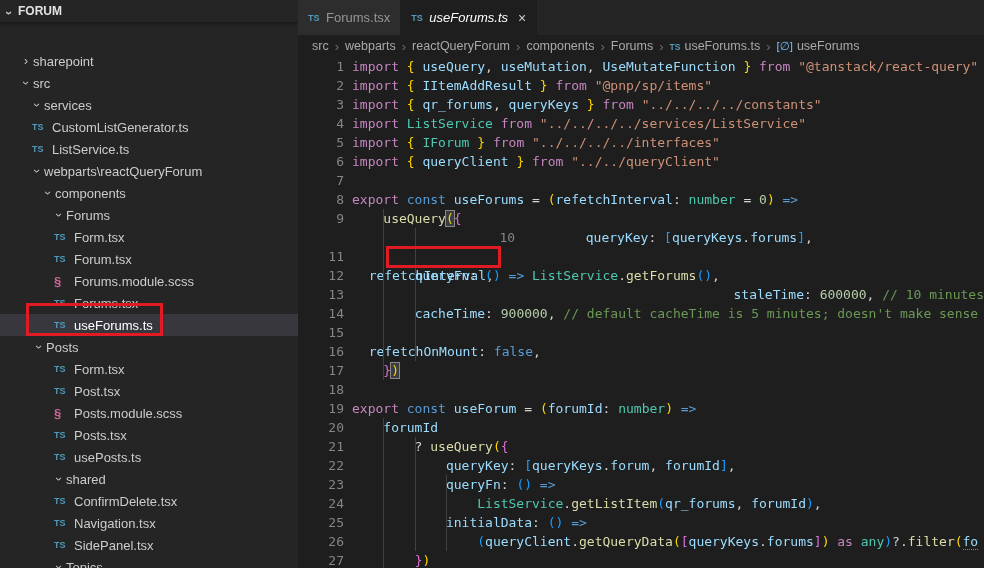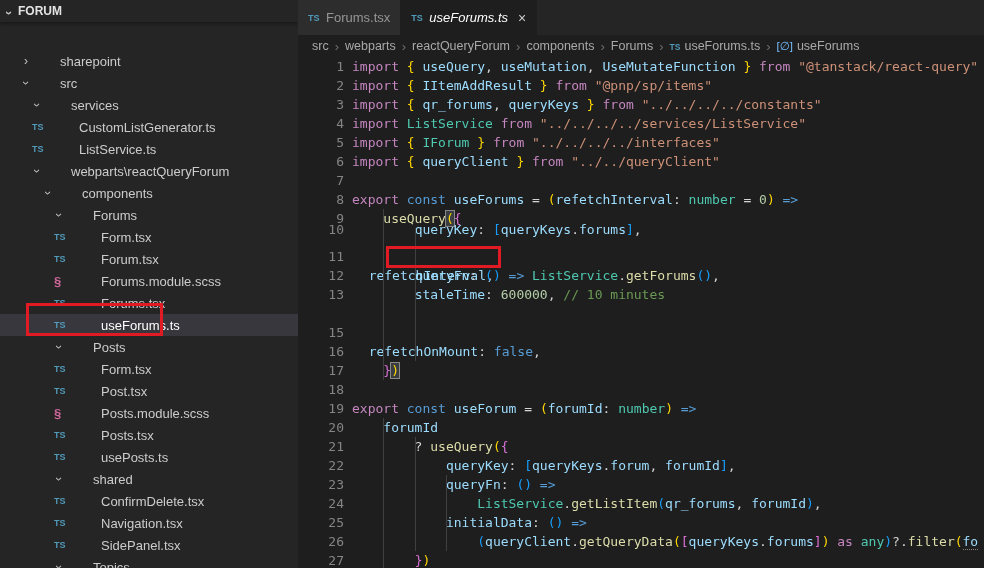--- a/index.html
+++ b/index.html
@@ -16,21 +16,21 @@
   #more-actions { color:#c5c5c5; font-size:15px; font-weight:bold; padding-right:16px; cursor:pointer; letter-spacing:1px;}
   #tree { position:absolute; left:0; top:35px; width:100%; height:533px; overflow:hidden; }
   .row { position:absolute; left:0; width:100%; height:22px; display:flex; align-items:center;
          font-size:13px; color:#cccccc; white-space:nowrap; cursor:pointer; }
   .row.selected { background:#37373d; color:#ffffff; }
   .tw { display:inline-block; width:14px; font-size:12px; color:#c5c5c5; text-align:center; flex:none;}
   .chev-open { display:inline-block; transform:rotate(90deg); }
   .fi { display:inline-block; width:20px; flex:none; font-weight:bold; font-size:9px; text-align:left; }
   .fi.ts { color:#519aba; }
   .fi.scss { color:#cd6799; font-size:13px; font-weight:bold; }
-  .rl { font-size:13px;margin-left:27px; }
+  .rl { font-size:13px; }
   #section-header { position:absolute; left:0; top:0; width:100%; height:22px; background:#252526;
                     display:flex; align-items:center; font-weight:bold; color:#e2e2e2; font-size:12px;
                     box-shadow:0 2px 3px rgba(0,0,0,.35); cursor:pointer; }
   #section-header .tw { padding-left:4px; width:18px; }
 
   
   #editor { position:absolute; left:298px; top:0; width:686px; height:568px; background:#1e1e1e; }
   #tabbar { position:absolute; left:0; top:0; width:100%; height:35px; background:#252526;
             display:flex; align-items:stretch; }
   .tab { display:flex; align-items:center; padding:0 10px; font-size:13px; cursor:pointer;
@@ -122,21 +122,21 @@
           <span class="rl">Forums.module.scss</span>
         </div>
         <div class="row" style="top: 257px; padding-left: 54px;">
           <span class="fi ts">TS</span>
           <span class="rl">Forums.tsx</span>
         </div>
         <div class="row selected" style="top: 279px; padding-left: 54px;">
           <span class="fi ts">TS</span>
           <span class="rl">useForums.ts</span>
         </div>
-        <div class="row" style="top: 301px; padding-left: 52px;">
+        <div class="row" style="top: 301px; padding-left: 32px;">
           <span class="tw chev-open">›</span>
           <span class="rl">Posts</span>
         </div>
         <div class="row" style="top: 323px; padding-left: 54px;">
           <span class="fi ts">TS</span>
           <span class="rl">Form.tsx</span>
         </div>
         <div class="row" style="top: 345px; padding-left: 54px;">
           <span class="fi ts">TS</span>
           <span class="rl">Post.tsx</span>
@@ -211,24 +211,25 @@
     <div id="code">
         <div class="cl" style="top: 0px;"><span class="ln">1</span><span class="lc"><span class="tk-kw">import</span><span class="tk-p"> </span><span class="tk-y">{</span><span class="tk-v"> useQuery</span><span class="tk-p">,</span><span class="tk-v"> useMutation</span><span class="tk-p">,</span><span class="tk-v"> UseMutateFunction</span><span class="tk-p"> </span><span class="tk-y">}</span><span class="tk-kw"> from</span><span class="tk-s"> "@tanstack/react-query"</span></span></div>
         <div class="cl" style="top: 19px;"><span class="ln">2</span><span class="lc"><span class="tk-kw">import</span><span class="tk-p"> </span><span class="tk-y">{</span><span class="tk-v"> IItemAddResult</span><span class="tk-p"> </span><span class="tk-y">}</span><span class="tk-kw"> from</span><span class="tk-s"> "@pnp/sp/items"</span></span></div>
         <div class="cl" style="top: 38px;"><span class="ln">3</span><span class="lc"><span class="tk-kw">import</span><span class="tk-p"> </span><span class="tk-y">{</span><span class="tk-v"> qr_forums</span><span class="tk-p">,</span><span class="tk-v"> queryKeys</span><span class="tk-p"> </span><span class="tk-y">}</span><span class="tk-kw"> from</span><span class="tk-s"> "../../../../constants"</span></span></div>
         <div class="cl" style="top: 57px;"><span class="ln">4</span><span class="lc"><span class="tk-kw">import</span><span class="tk-ty"> ListService</span><span class="tk-kw"> from</span><span class="tk-s"> "../../../../services/ListService"</span></span></div>
         <div class="cl" style="top: 76px;"><span class="ln">5</span><span class="lc"><span class="tk-kw">import</span><span class="tk-p"> </span><span class="tk-y">{</span><span class="tk-ty"> IForum</span><span class="tk-p"> </span><span class="tk-y">}</span><span class="tk-kw"> from</span><span class="tk-s"> "../../../../interfaces"</span></span></div>
         <div class="cl" style="top: 95px;"><span class="ln">6</span><span class="lc"><span class="tk-kw">import</span><span class="tk-p"> </span><span class="tk-y">{</span><span class="tk-v"> queryClient</span><span class="tk-p"> </span><span class="tk-y">}</span><span class="tk-kw"> from</span><span class="tk-s"> "../../queryClient"</span></span></div>
         <div class="cl" style="top: 114px;"><span class="ln">7</span><span class="lc"></span></div>
         <div class="cl" style="top: 133px;"><span class="ln">8</span><span class="lc"><span class="tk-kw">export</span><span class="tk-kb"> const</span><span class="tk-v"> useForums</span><span class="tk-p"> = </span><span class="tk-y">(</span><span class="tk-v">refetchInterval</span><span class="tk-p">:</span><span class="tk-ty"> number</span><span class="tk-p"> = </span><span class="tk-n">0</span><span class="tk-y">)</span><span class="tk-kb"> =&gt;</span></span></div>
         <div class="cl" style="top: 152px;"><span class="ln">9</span><span class="lc"><span class="tk-p">    </span><span class="tk-f">useQuery</span><span class="tk-y tk-m">(</span><span class="tk-pu">{</span></span></div>
-        <div class="cl" style="top: 163px;"><span class="ln">10</span><span class="lc"><span class="tk-p">        </span><span class="tk-v">queryKey</span><span class="tk-p">: </span><span class="tk-bl">[</span><span class="tk-v">queryKeys</span><span class="tk-p">.</span><span class="tk-v">forums</span><span class="tk-bl">]</span><span class="tk-p">,</span></span></div>
+        <div class="cl" style="top: 171px; justify-content: center;"><span class="ln">10</span><span class="lc"><span class="tk-p">        </span><span class="tk-v">queryKey</span><span class="tk-p">: </span><span class="tk-bl">[</span><span class="tk-v">queryKeys</span><span class="tk-p">.</span><span class="tk-v">forums</span><span class="tk-bl">]</span><span class="tk-p">,</span></span></div>
         <div class="cl" style="top: 190px; flex-direction: column;"><span class="ln">11</span><span class="lc"><span class="tk-p">        </span><span class="tk-v">refetchInterval</span><span class="tk-p">,</span></span></div>
         <div class="cl" style="top: 209px;"><span class="ln">12</span><span class="lc"><span class="tk-p">        </span><span class="tk-v">queryFn</span><span class="tk-p">: </span><span class="tk-bl">()</span><span class="tk-kb"> =&gt;</span><span class="tk-ty"> ListService</span><span class="tk-p">.</span><span class="tk-f">getForums</span><span class="tk-bl">()</span><span class="tk-p">,</span></span></div>
-        <div class="cl" style="top: 228px;"><span class="ln">13</span><span class="lc"><span class="tk-p">        </span><span class="tk-v">staleTime</span><span class="tk-p">: </span><span class="tk-n">600000</span><span class="tk-p">,</span><span class="tk-c"> // 10 minutes</span></span></div>
+        <div class="cl" style="top: 228px; justify-content: space-between;"><span class="ln">13</span><span class="lc"><span class="tk-p">        </span><span class="tk-v">staleTime</span><span class="tk-p">: </span><span class="tk-n">600000</span><span class="tk-p">,</span><span class="tk-c"> // 10 minutes</span></span></div>
+        <div class="cl" style="top: 247px;"><span class="ln">14</span><span class="lc"><span class="tk-p">        </span><span class="tk-v">cacheTime</span><span class="tk-p">: </span><span class="tk-n">900000</span><span class="tk-p">,</span><span class="tk-c"> // default cacheTime is 5 minutes; doesn't make sense</span></span></div>
         <div class="cl" style="top: 266px; flex-direction: column;"><span class="ln">15</span><span class="lc"><span class="tk-p">        </span><span class="tk-v">refetchOnMount</span><span class="tk-p">: </span><span class="tk-kb">false</span><span class="tk-p">,</span></span></div>
         <div class="cl" style="top: 285px;"><span class="ln">16</span></div>
         <div class="cl" style="top: 304px;"><span class="ln">17</span><span class="lc"><span class="tk-p">    </span><span class="tk-pu">}</span><span class="tk-y tk-m">)</span></span></div>
         <div class="cl" style="top: 323px;"><span class="ln">18</span><span class="lc"></span></div>
         <div class="cl" style="top: 342px;"><span class="ln">19</span><span class="lc"><span class="tk-kw">export</span><span class="tk-kb"> const</span><span class="tk-v"> useForum</span><span class="tk-p"> = </span><span class="tk-y">(</span><span class="tk-v">forumId</span><span class="tk-p">:</span><span class="tk-ty"> number</span><span class="tk-y">)</span><span class="tk-kb"> =&gt;</span></span></div>
         <div class="cl" style="top: 361px;"><span class="ln">20</span><span class="lc"><span class="tk-p">    </span><span class="tk-v">forumId</span></span></div>
         <div class="cl" style="top: 380px;"><span class="ln">21</span><span class="lc"><span class="tk-p">        ? </span><span class="tk-f">useQuery</span><span class="tk-y">(</span><span class="tk-pu">{</span></span></div>
         <div class="cl" style="top: 399px;"><span class="ln">22</span><span class="lc"><span class="tk-p">            </span><span class="tk-v">queryKey</span><span class="tk-p">: </span><span class="tk-bl">[</span><span class="tk-v">queryKeys</span><span class="tk-p">.</span><span class="tk-v">forum</span><span class="tk-p">,</span><span class="tk-v"> forumId</span><span class="tk-bl">]</span><span class="tk-p">,</span></span></div>
         <div class="cl" style="top: 418px;"><span class="ln">23</span><span class="lc"><span class="tk-p">            </span><span class="tk-v">queryFn</span><span class="tk-p">: </span><span class="tk-bl">()</span><span class="tk-kb"> =&gt;</span></span></div>
         <div class="cl" style="top: 437px;"><span class="ln">24</span><span class="lc"><span class="tk-p">                </span><span class="tk-ty">ListService</span><span class="tk-p">.</span><span class="tk-f">getListItem</span><span class="tk-bl">(</span><span class="tk-v">qr_forums</span><span class="tk-p">,</span><span class="tk-v"> forumId</span><span class="tk-bl">)</span><span class="tk-p">,</span></span></div>

